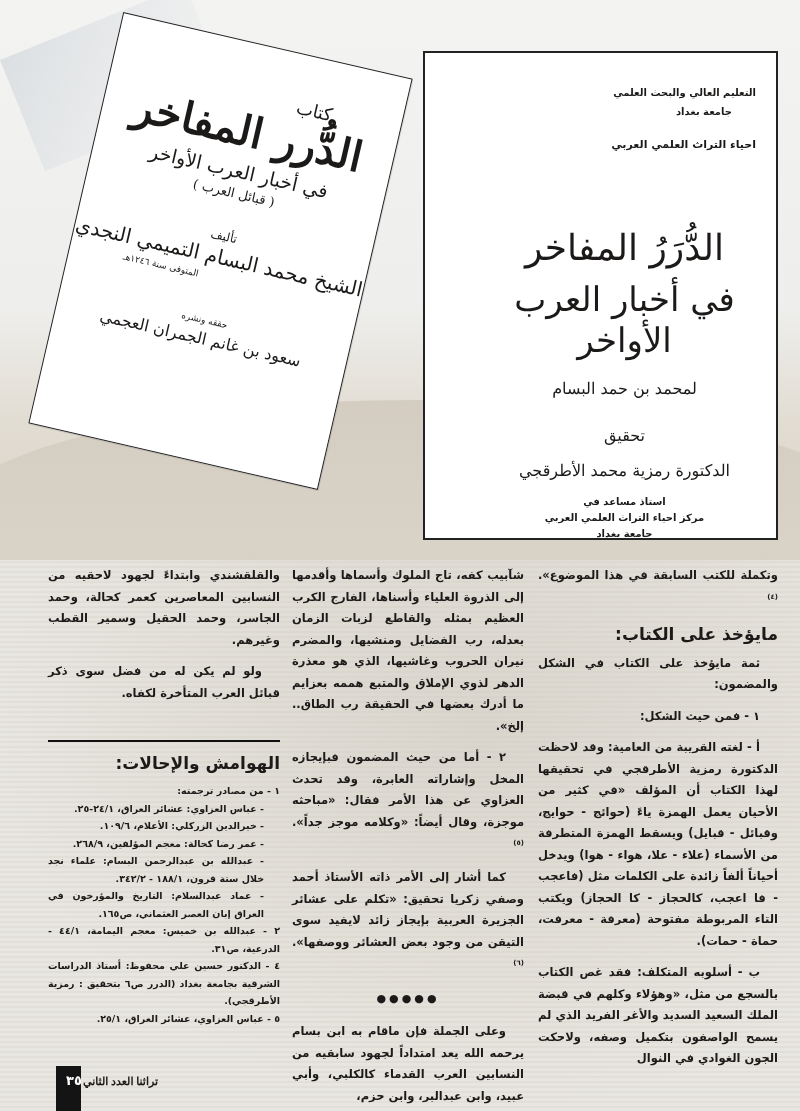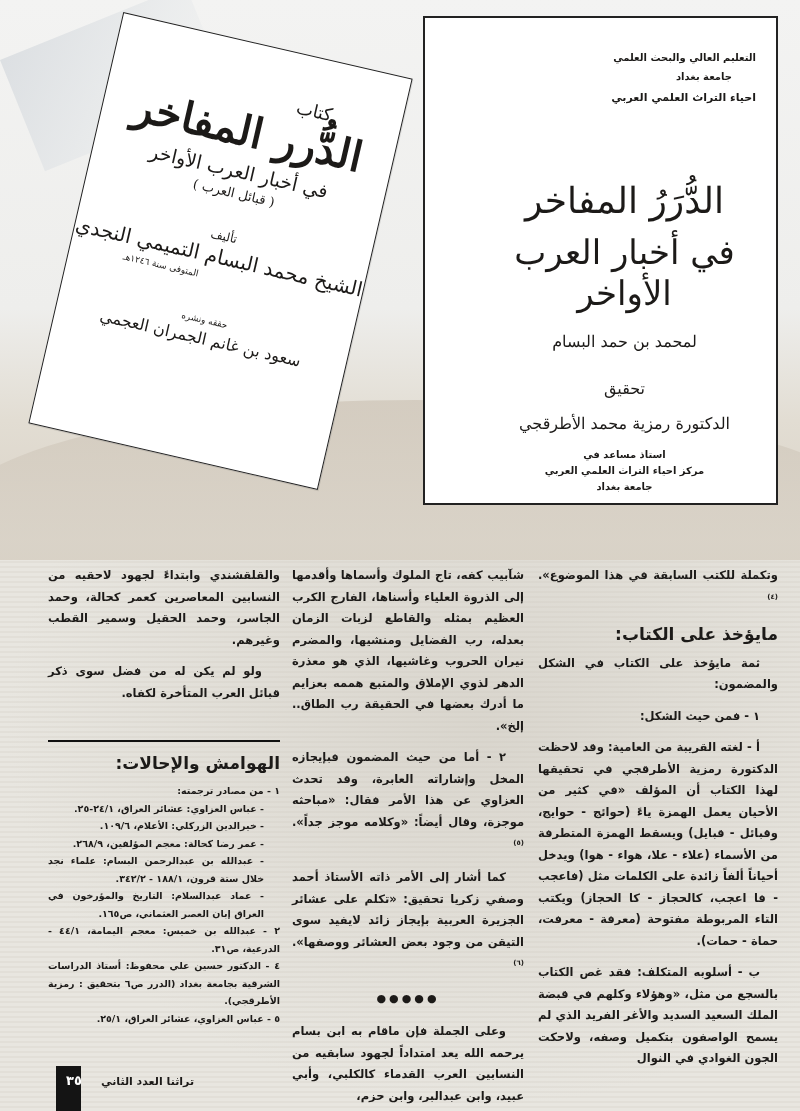--- a/index.html
+++ b/index.html
@@ -47,28 +47,28 @@
   .cover-left .subtitle { font-family: "DejaVu Serif", serif; font-size: 19px; margin-top: 6px; }
   .cover-left .paren { font-family: "DejaVu Serif", serif; font-size: 13px; margin-top: 4px; }
   .cover-left .talif { font-family: "DejaVu Serif", serif; font-size: 12px; margin-top: 30px; }
   .cover-left .author { font-family: "DejaVu Serif", serif; font-size: 20px; margin-top: 2px; }
   .cover-left .died { font-family: "DejaVu Sans", sans-serif; font-size: 9px; margin-top: 4px; margin-right: 110px; }
   .cover-left .editor-label { font-family: "DejaVu Serif", serif; font-size: 9px; margin-top: 34px; }
   .cover-left .editor { font-family: "DejaVu Serif", serif; font-size: 16px; margin-top: 4px; }
 
   
   .cover-right {
-    position: absolute; left: 423px; top: 16px; width: 355px; height: 489px;
+    position: absolute; left: 423px; top: 51px; width: 355px; height: 489px;
     background: #ffffff; border: 2px solid #222; box-sizing: border-box;
     direction: rtl; text-align: center; padding-left: 48px;
   }
   .cover-right .org { text-align: right; margin-right: 20px; font-weight: bold; font-size: 10px; line-height: 1.9; }
   .cover-right .org .l1 { margin-top: 30px; display: block; }
   .cover-right .org .l2 { display: block; margin-right: 24px; }
-  .cover-right .org .l3 { display: block; font-size: 11px; margin-top: 2px; }
+  .cover-right .org .l3 { display: block; font-size: 11px; margin-top: 14px; }
   .cover-right .title { font-family: "DejaVu Serif", serif; font-size: 36px; margin-top: 70px; line-height: 1.2; }
   .cover-right .subtitle { font-family: "DejaVu Serif", serif; font-size: 34px; margin-top: 10px; line-height: 1.2; }
   .cover-right .author { font-family: "DejaVu Serif", serif; font-size: 16px; margin-top: 18px; }
   .cover-right .tahqiq { font-family: "DejaVu Serif", serif; font-size: 16px; margin-top: 28px; }
   .cover-right .editor { font-family: "DejaVu Serif", serif; font-size: 16px; margin-top: 16px; }
   .cover-right .aff { font-weight: bold; font-size: 10px; line-height: 1.6; margin-top: 14px; }
 
   
   .col {
     position: absolute; direction: rtl; text-align: justify;
@@ -91,21 +91,21 @@
   
   .footer {
     position: absolute; left: 56px; top: 1066px; height: 45px;
     display: flex; flex-direction: row; align-items: center; direction: ltr;
   }
   .page-num {
     background: #141414; color: #fff; width: 25px; height: 45px;
     font-weight: bold; font-size: 13px; display: flex; align-items: flex-start; justify-content: center;
     padding-top: 7px; box-sizing: border-box; padding-left: 11px;
   }
-  .journal { margin-left: 20px; font-weight: bold; font-size: 11px; margin-top: -14px; direction: rtl; }
+  .journal { margin-left: 2px; font-weight: bold; font-size: 11px; margin-top: -14px; direction: rtl; font-family: Liberation Serif, serif; }
 </style>
 </head>
 <body>
 
 <div class="bg-top"></div>
 <div class="bg-band"></div>
 <div class="bg-hill"></div>
 <div class="bg-lower"></div>
 <div class="bg-lower-shade"></div>
 

